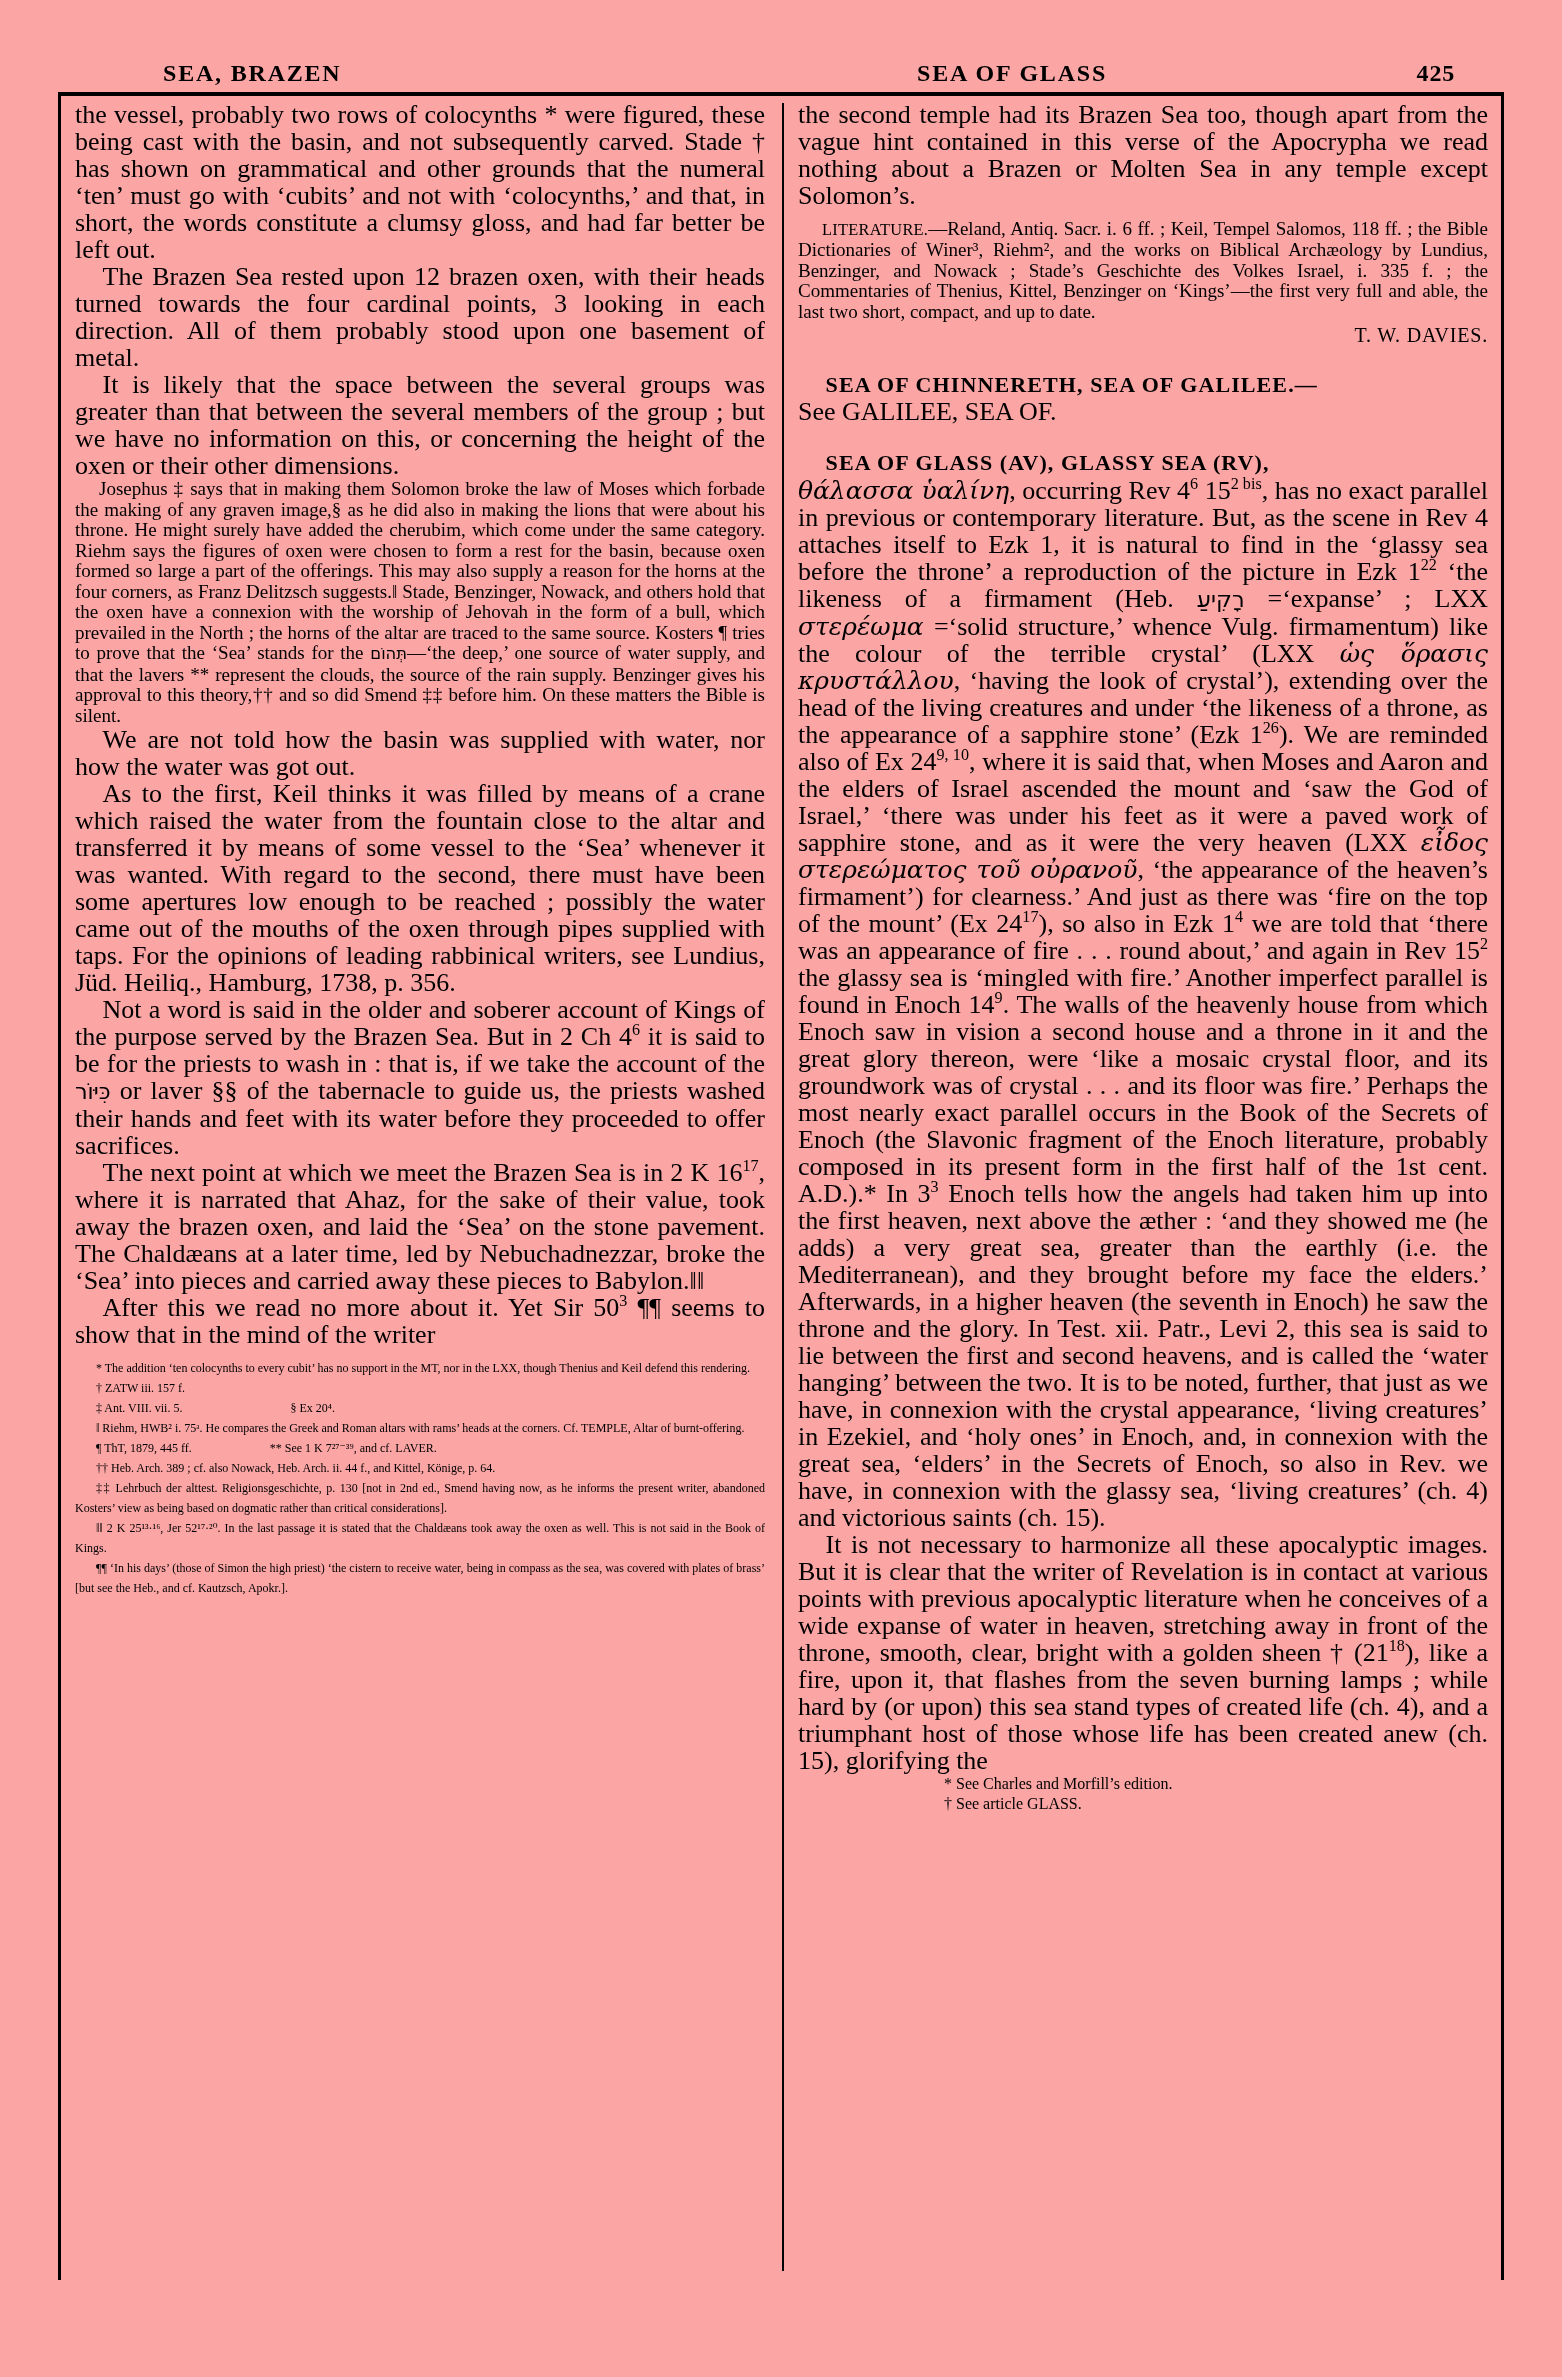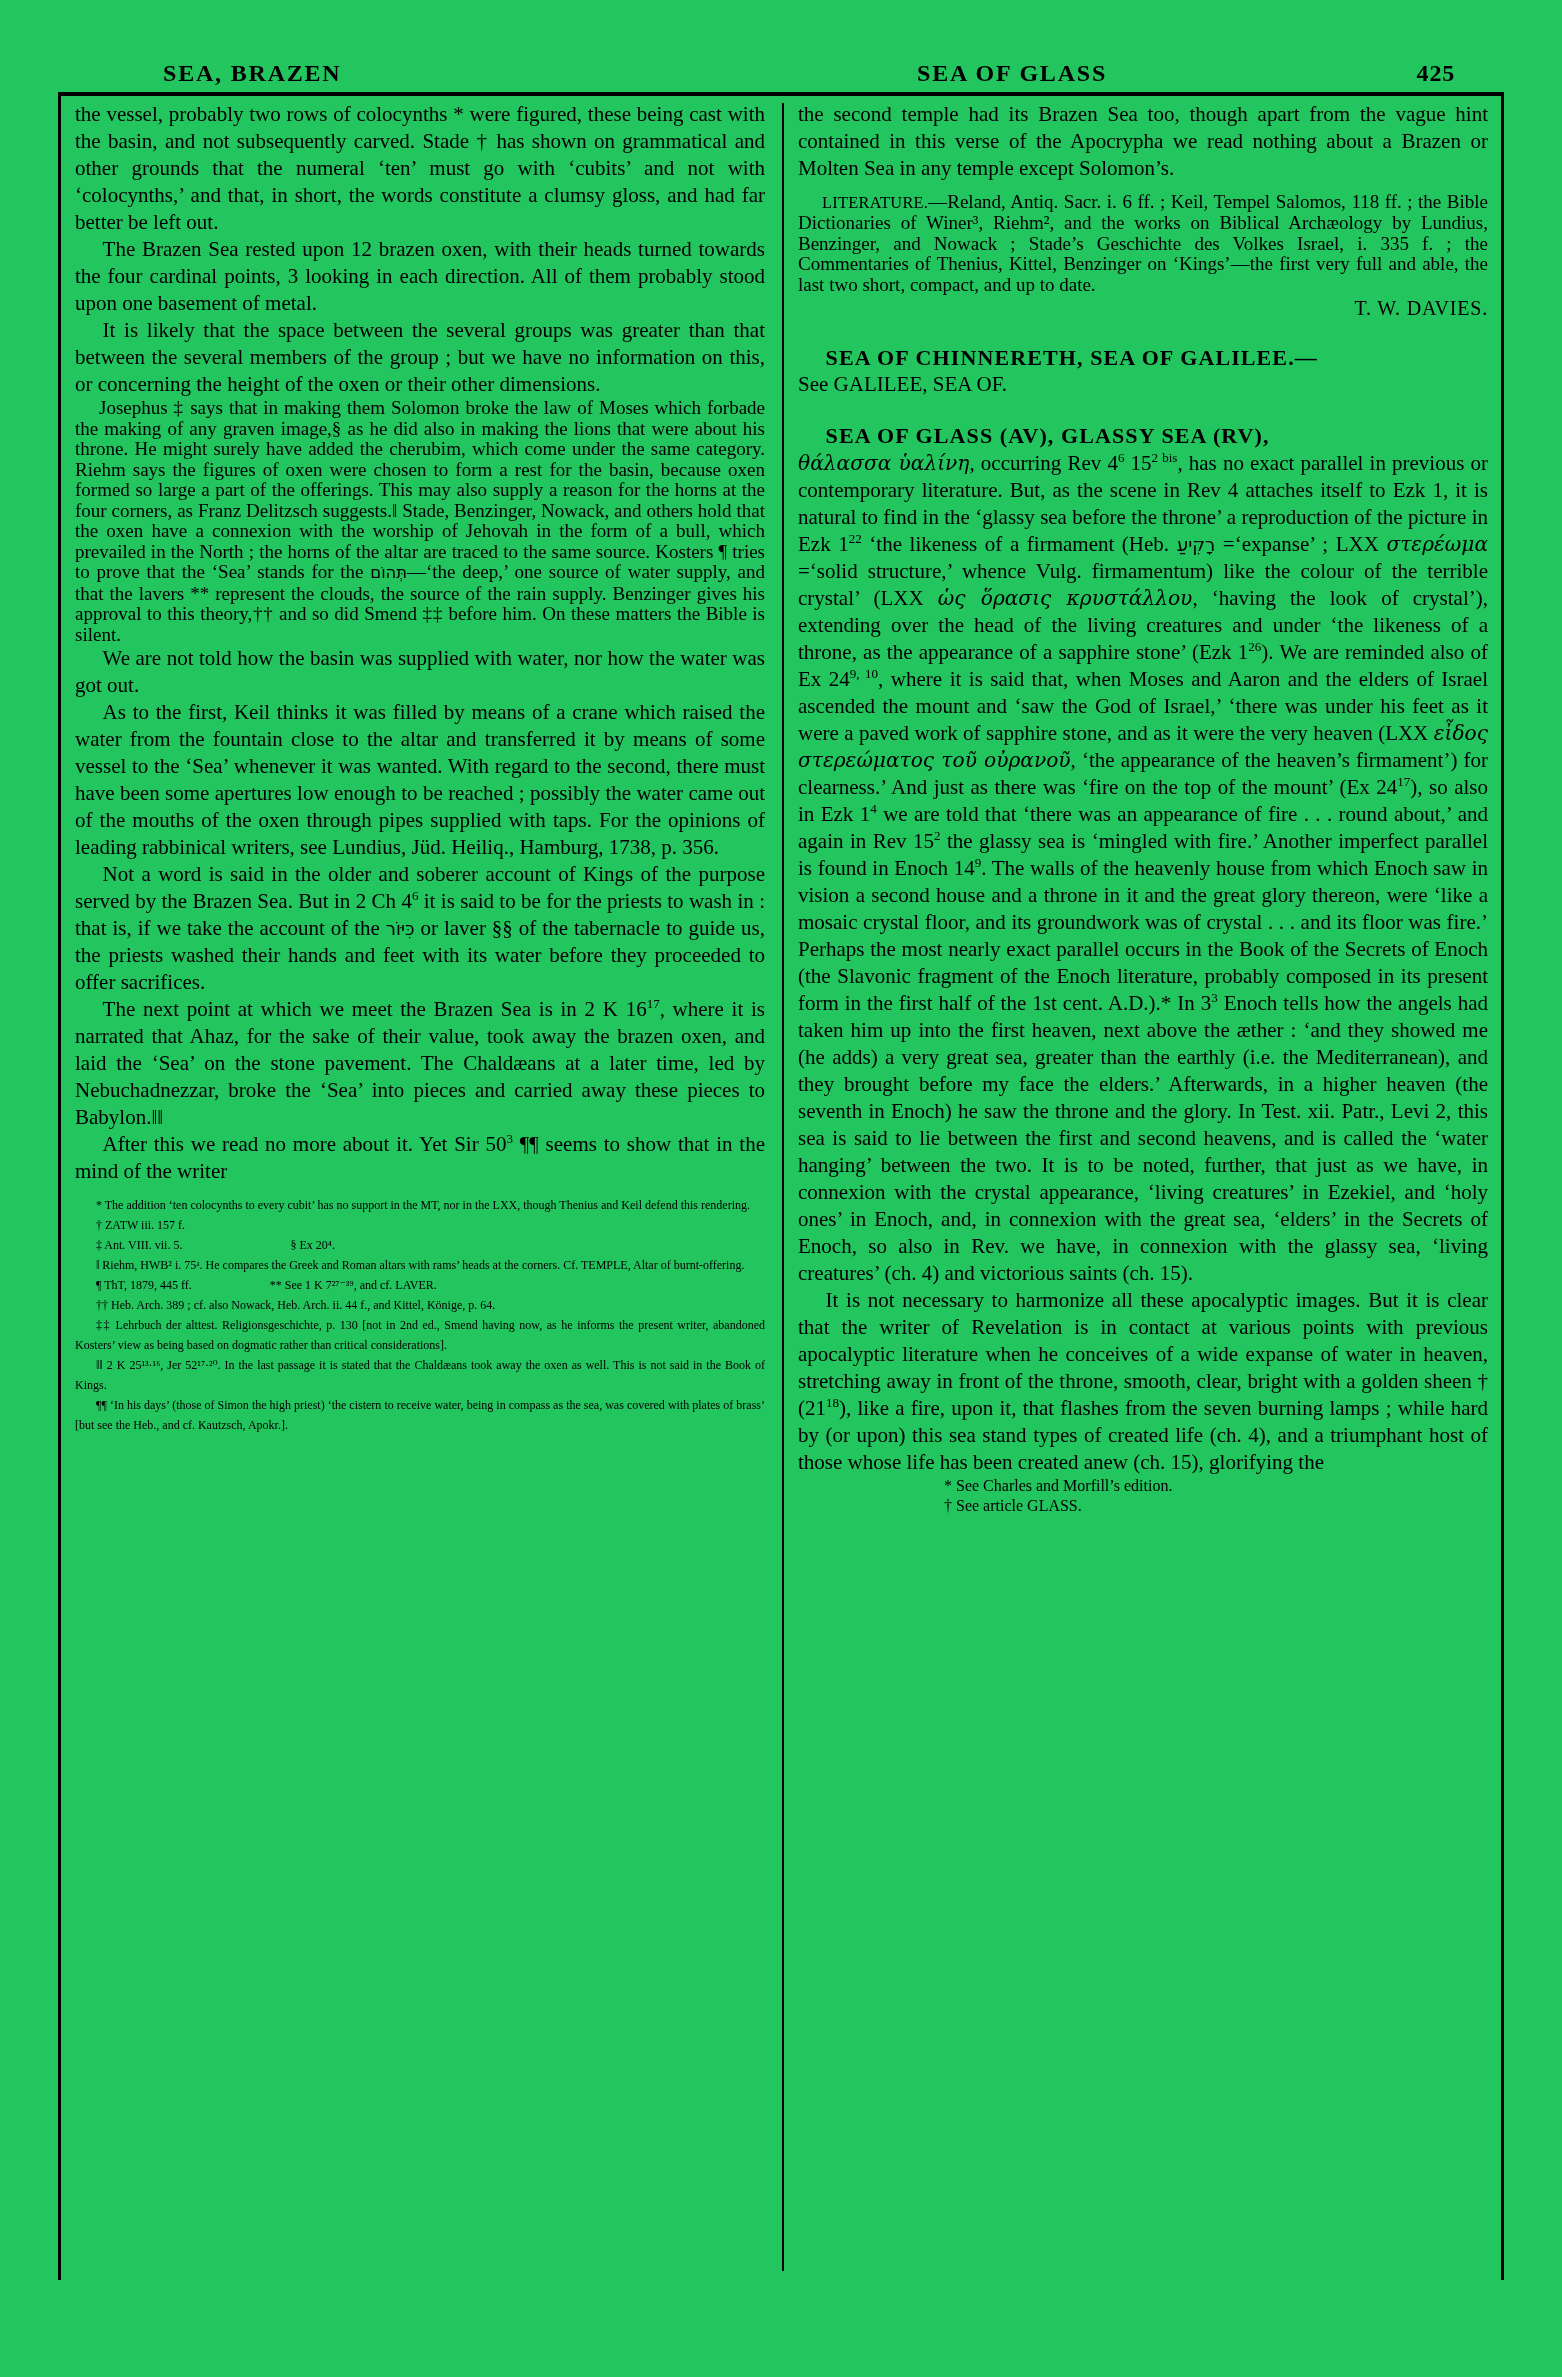--- a/index.html
+++ b/index.html
@@ -14,21 +14,21 @@
     color: #000000;
     position: relative;
     overflow: hidden;
   }
 
   #page {
     position: absolute;
     left: 0; top: 0;
     width: 1562px;
     height: 2377px;
-    background: #22c55e;
+    background: #fca5a5;
   }
 
   
   .page-frame {
     position: absolute;
     left: 58px;
     top: 92px;
     width: 1446px;
     height: 2188px;
     border-left: 3.2px solid #000;
@@ -95,21 +95,21 @@
   }
 
   p {
     margin: 0;
     text-align: justify;
     text-justify: inter-word;
     hyphens: manual;
   }
 
   .body-text {
-    font-size: 21px;
+    font-size: 26px;
     line-height: 27px;
     text-indent: 27.6px;
   }
   .body-text.noindent { text-indent: 0; }
 
   .small-text {
     font-size: 19px;
     line-height: 20.5px;
     text-indent: 24px;
     text-align: justify;

